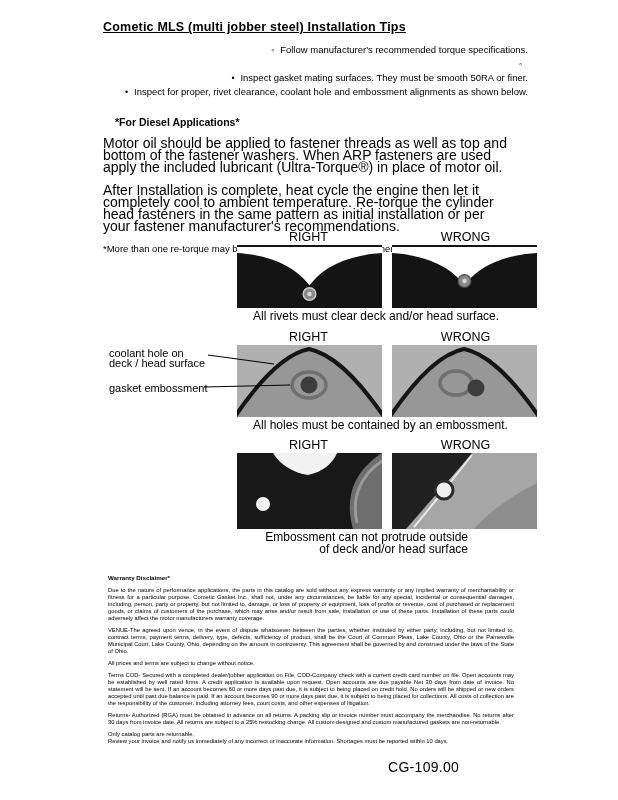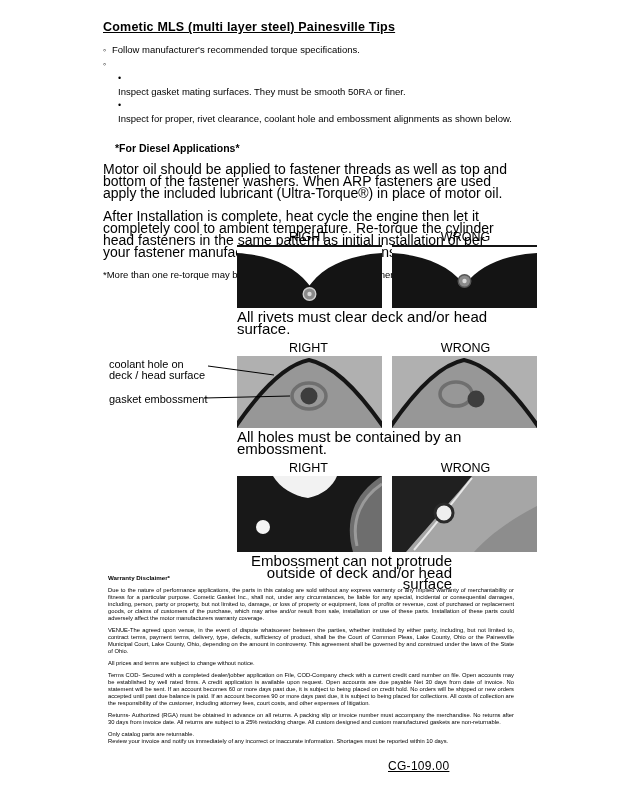--- a/index.html
+++ b/index.html
@@ -12,66 +12,66 @@
     overflow:hidden;
     margin:0 auto;
   }
 
   
   .text-top { position:absolute; left:103px; top:20px; width:425px; }
   .title {
     font-size:12.5px; font-weight:bold; text-decoration:underline;
     margin:0 0 9px 0; letter-spacing:0.2px;
   }
-  .bullet { display:flex; font-size:9.5px; line-height:13px; }
+  .bullet { display:flex; font-size:9.5px; line-height:13px;justify-content:flex-end; }
   .bullet .mk { width:9px; flex:0 0 9px; }
   .bullet.l1 .mk::before { content:"\25E6"; font-size:9px; }
-  .bullet.l2 { margin-left:15px;flex-direction:column; }
+  .bullet.l2 { margin-left:15px; }
   .bullet.l2 .mk::before { content:"\2022"; font-size:9px; }
 
   .diesel-heading { font-size:10.5px; font-weight:bold; margin:17px 0 9px 12px; }
   .para { font-size:14px; line-height:12px; margin:0 0 11px 0; width:408px; }
   .note { font-size:9.5px; line-height:12px; margin:2px 0 0 0; }
 
   
   .diagram-section { position:absolute; left:237px; top:230px; width:300px; }
   .diag-row { position:relative; margin-bottom:7px; }
   .diag-labels { display:flex; gap:14px; }
   .diag-label { width:145px; text-align:center; font-size:12.5px; line-height:15px; }
   .diag-images { display:flex; gap:10px; }
   .diag-images svg { display:block; }
-  .diag-caption { font-size:15px; line-height:11.5px; margin-top:3px; }
+  .diag-caption { font-size:12px; line-height:11.5px; margin-top:3px;margin-left:16px; }
   .diag-caption.wrap { width:215px;text-align:right; }
 
   .callout {
     position:absolute; left:-128px; width:100px;
     font-size:11px; line-height:10.5px; white-space:pre-line;
   }
   .callout.c1 { top:18px; }
   .callout.c2 { top:53px; }
   .callout-lines { position:absolute; left:-125px; top:15px; pointer-events:none; }
 
   
   .fine-print { position:absolute; left:108px; top:574px; width:406px; }
   .fp-heading { font-size:6.2px; font-weight:bold; margin:0 0 6px 0; }
   .fp-para { font-size:5.8px; line-height:7px; margin:0 0 5px 0; text-align:justify; }
   .fp-para.tight { margin-bottom:0; }
 
   .footer {
     position:absolute; left:388px; top:759px;
-    font-size:12px; letter-spacing:0.3px;text-decoration:underline;
+    font-size:14px; letter-spacing:0.3px;
   }
 </style>
 </head>
 <body>
 
 <div class="page">
 
   <div class="text-top">
-    <h1 class="title">Cometic MLS (multi layer steel) Painesville Tips</h1>
+    <h1 class="title">Cometic MLS (multi jobber steel) Installation Tips</h1>
 
     <div class="bullet l1">
       <span class="mk"></span>
       <span>Follow manufacturer's recommended torque specifications.</span>
     </div>
     <div class="bullet l1">
       <span class="mk"></span>
     </div>
     <div class="bullet l2">
       <span class="mk"></span>

